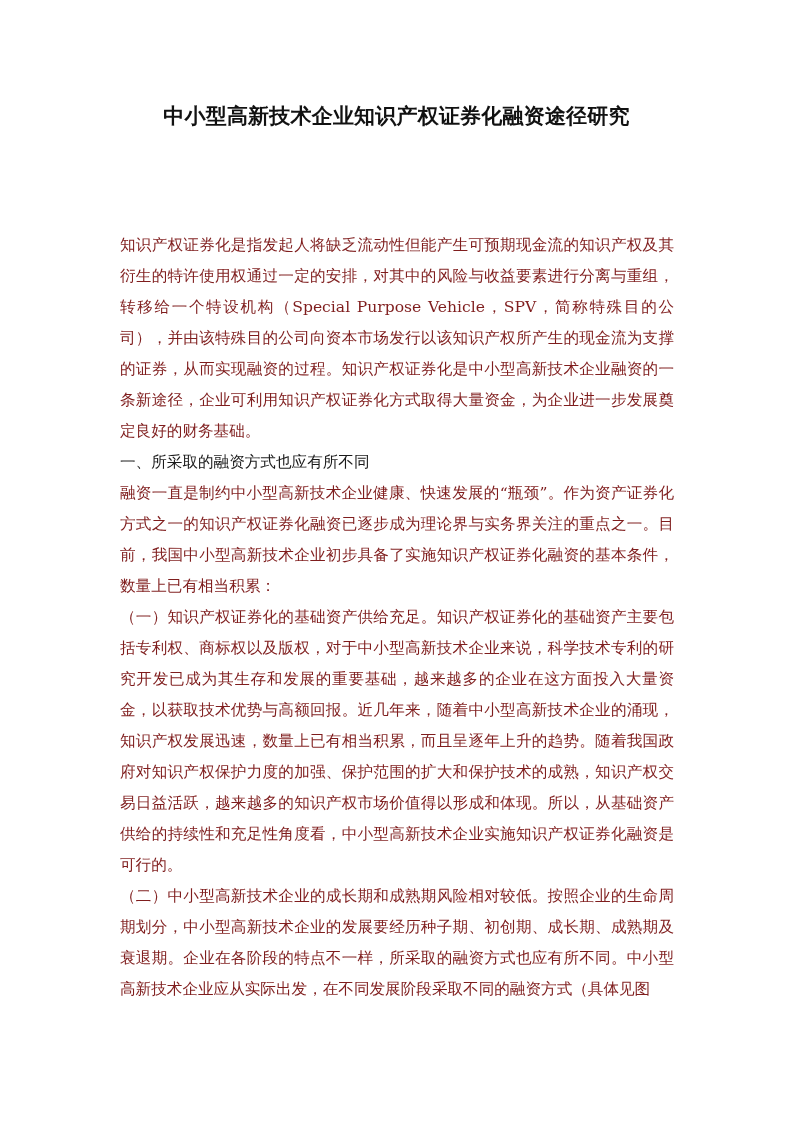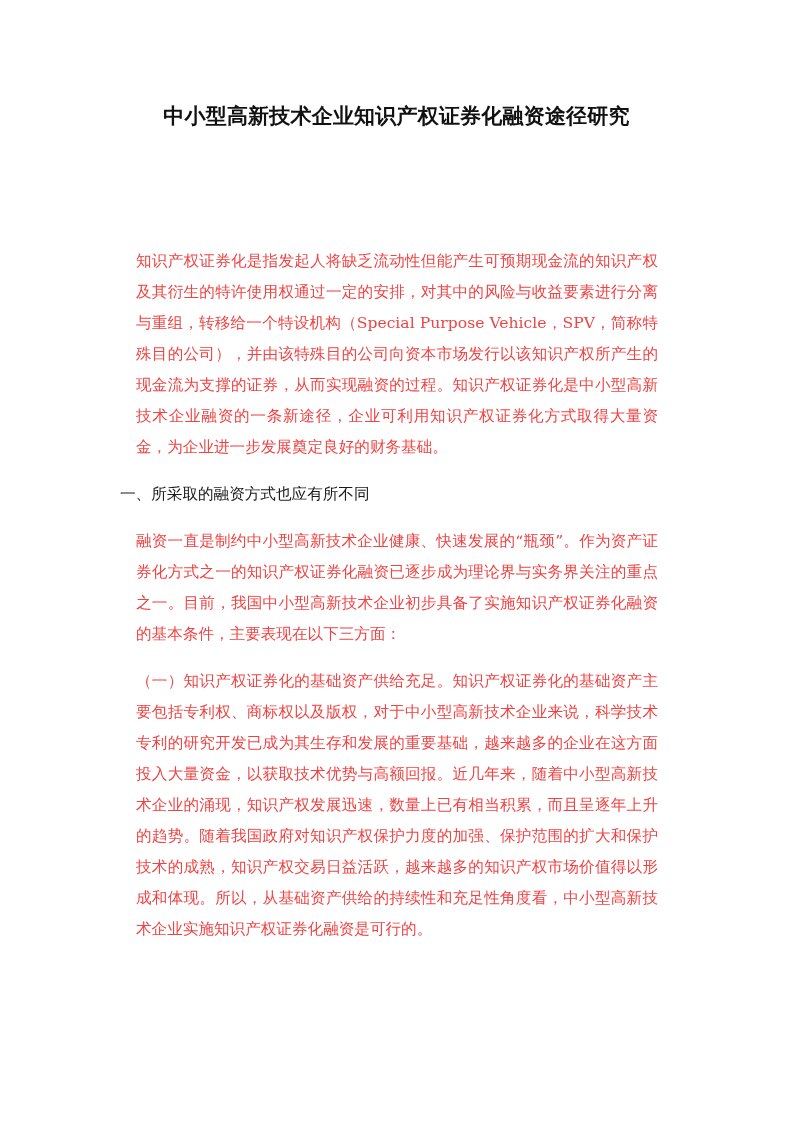--- a/index.html
+++ b/index.html
@@ -36,39 +36,40 @@
       color: #111111;
       font-family: "DejaVu Sans", "Liberation Sans", sans-serif;
     }
     .body-text {
       position: absolute;
       top: 230px;
       left: 120px;
       width: 554px;
     }
     .para {
-      margin: 16px;
+      margin: 0;
       font-size: 15.6px;
       line-height: 31px;
       text-align: justify;
       text-justify: inter-character;
-      color: #ef4444;
+      color: #7f1d1d;
     }
     .heading {
       margin: 0;
       font-size: 15.6px;
       line-height: 31px;
       color: #1a1a1a;
     }
   </style>
 </head>
 <body>
 
 <div class="page">
   <div class="title">中小型高新技术企业知识产权证券化融资途径研究</div>
 
   <div class="body-text">
     <p class="para">知识产权证券化是指发起人将缺乏流动性但能产生可预期现金流的知识产权及其衍生的特许使用权通过一定的安排，对其中的风险与收益要素进行分离与重组，转移给一个特设机构（Special Purpose Vehicle，SPV，简称特殊目的公司），并由该特殊目的公司向资本市场发行以该知识产权所产生的现金流为支撑的证券，从而实现融资的过程。知识产权证券化是中小型高新技术企业融资的一条新途径，企业可利用知识产权证券化方式取得大量资金，为企业进一步发展奠定良好的财务基础。</p>
     <p class="heading">一、所采取的融资方式也应有所不同</p>
-    <p class="para">融资一直是制约中小型高新技术企业健康、快速发展的“瓶颈”。作为资产证券化方式之一的知识产权证券化融资已逐步成为理论界与实务界关注的重点之一。目前，我国中小型高新技术企业初步具备了实施知识产权证券化融资的基本条件，主要表现在以下三方面：</p>
+    <p class="para">融资一直是制约中小型高新技术企业健康、快速发展的“瓶颈”。作为资产证券化方式之一的知识产权证券化融资已逐步成为理论界与实务界关注的重点之一。目前，我国中小型高新技术企业初步具备了实施知识产权证券化融资的基本条件，数量上已有相当积累：</p>
     <p class="para">（一）知识产权证券化的基础资产供给充足。知识产权证券化的基础资产主要包括专利权、商标权以及版权，对于中小型高新技术企业来说，科学技术专利的研究开发已成为其生存和发展的重要基础，越来越多的企业在这方面投入大量资金，以获取技术优势与高额回报。近几年来，随着中小型高新技术企业的涌现，知识产权发展迅速，数量上已有相当积累，而且呈逐年上升的趋势。随着我国政府对知识产权保护力度的加强、保护范围的扩大和保护技术的成熟，知识产权交易日益活跃，越来越多的知识产权市场价值得以形成和体现。所以，从基础资产供给的持续性和充足性角度看，中小型高新技术企业实施知识产权证券化融资是可行的。</p>
+    <p class="para">（二）中小型高新技术企业的成长期和成熟期风险相对较低。按照企业的生命周期划分，中小型高新技术企业的发展要经历种子期、初创期、成长期、成熟期及衰退期。企业在各阶段的特点不一样，所采取的融资方式也应有所不同。中小型高新技术企业应从实际出发，在不同发展阶段采取不同的融资方式（具体见图</p>
   </div>
 </div>
 
 </body></html>

